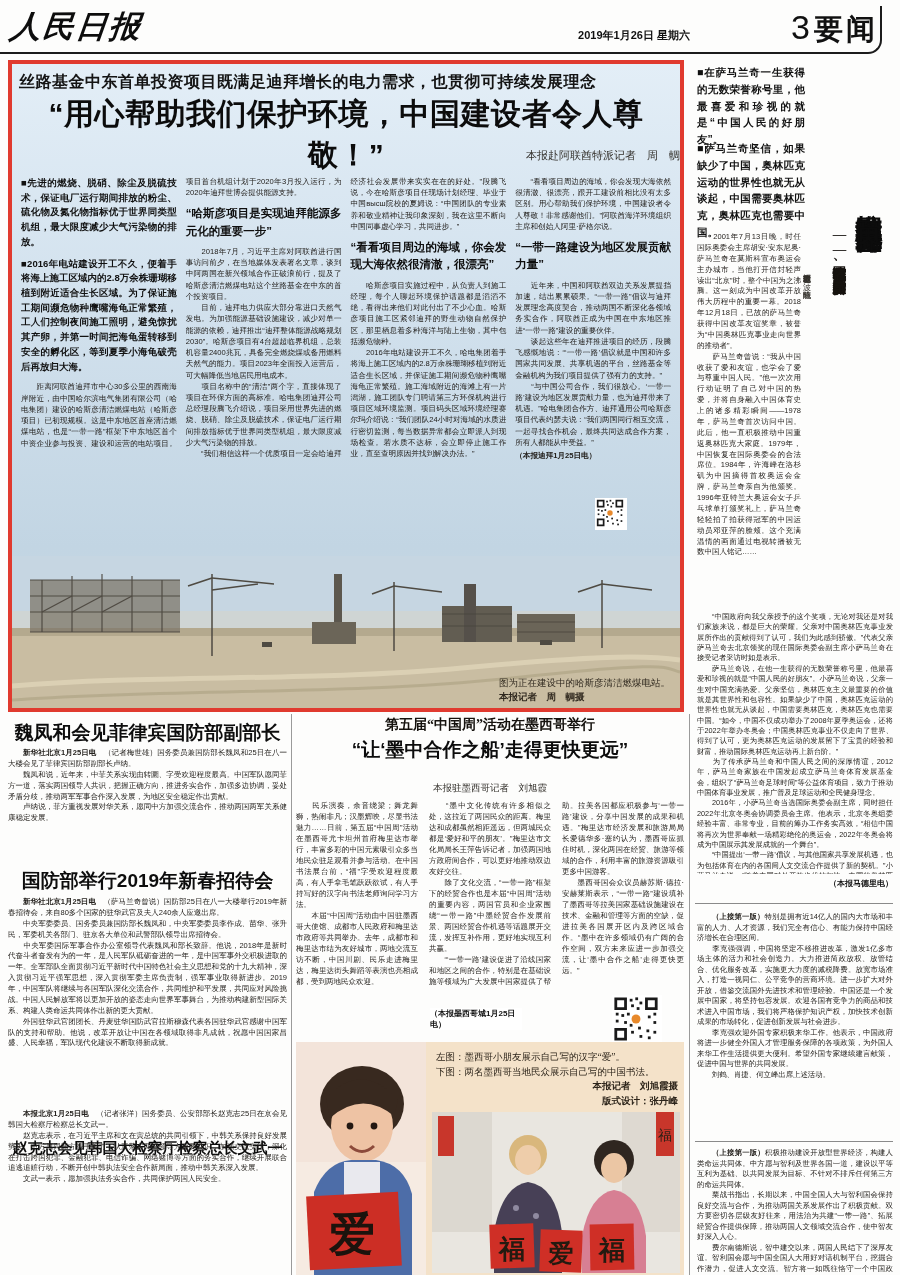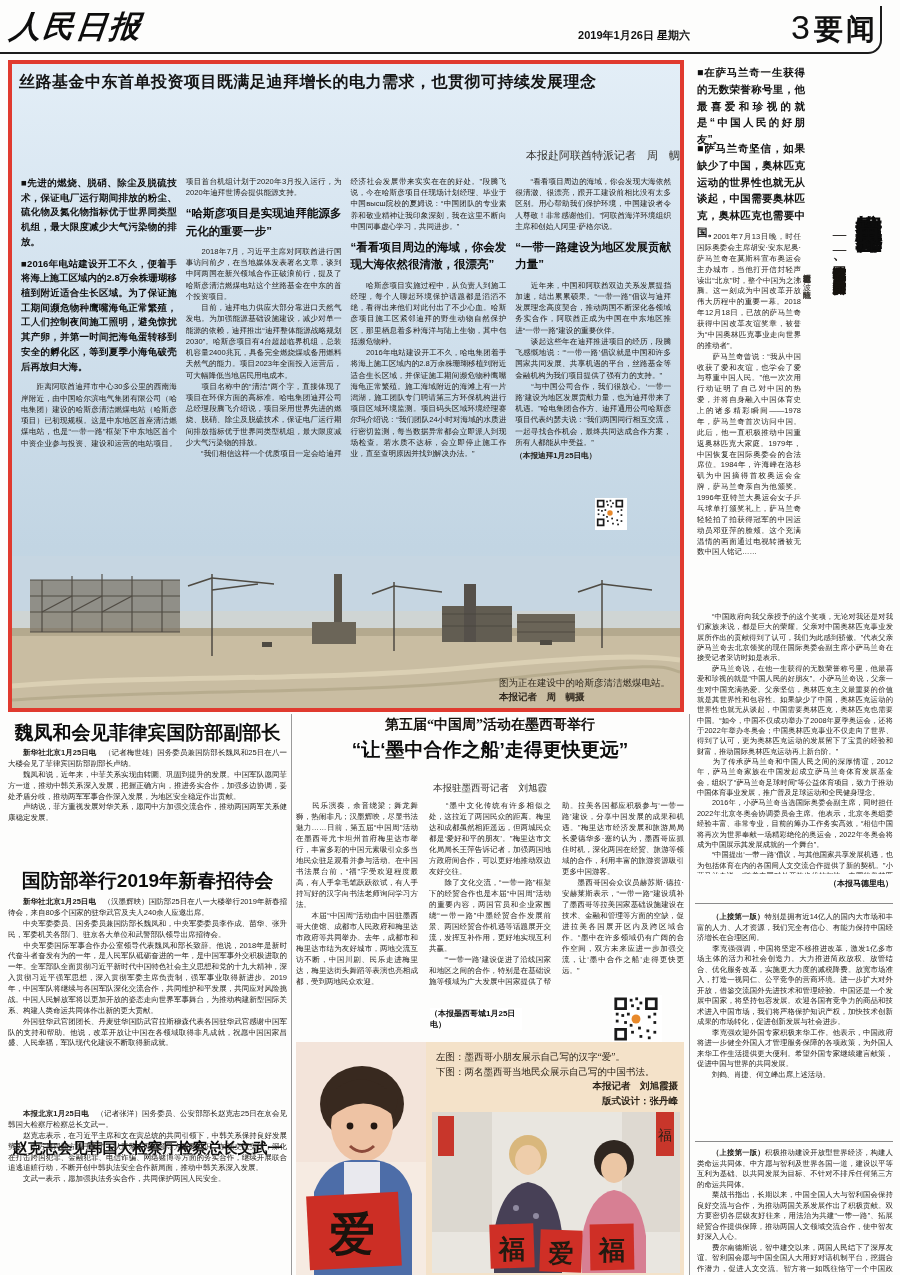--- a/index.html
+++ b/index.html
@@ -92,20 +92,21 @@
 <div class="page">
 
   <div class="hdr-frame"></div>
   <div class="masthead">人民日报</div>
   <div class="hdr-date">2019年1月26日 星期六</div>
   <div class="hdr-page">3</div>
   <div class="hdr-sect">要闻</div>
 
   <div class="lead-box">
     <div class="lead-kicker">丝路基金中东首单投资项目既满足迪拜增长的电力需求，也贯彻可持续发展理念</div>
+    <div class="lead-headline">“用心帮助我们保护环境，中国建设者令人尊敬！”</div>
     <div class="lead-byline">本报赴阿联酋特派记者　周　輖</div>
 
     <div class="lead-cols">
       <p class="hl">■先进的燃烧、脱硝、除尘及脱硫技术，保证电厂运行期间排放的粉尘、硫化物及氮化物指标优于世界同类型机组，最大限度减少大气污染物的排放。</p>
       <p class="hl">■2016年电站建设开工不久，便着手将海上施工区域内的2.8万余株珊瑚移植到附近适合生长区域。为了保证施工期间濒危物种鹰嘴海龟正常繁殖，工人们控制夜间施工照明，避免惊扰其产卵，并第一时间把海龟蛋转移到安全的孵化区，等到夏季小海龟破壳后再放归大海。</p>
       <p class="flow-p">　　距离阿联酋迪拜市中心30多公里的西南海岸附近，由中国哈尔滨电气集团有限公司（哈电集团）建设的哈斯彦清洁燃煤电站（哈斯彦项目）已初现规模。这是中东地区首座清洁燃煤电站，也是“一带一路”框架下中东地区首个中资企业参与投资、建设和运营的电站项目。项目首台机组计划于2020年3月投入运行，为2020年迪拜世博会提供能源支持。</p>
       <div class="sub-h">“哈斯彦项目是实现迪拜能源多元化的重要一步”</div>
       <p class="flow-p">　　2018年7月，习近平主席对阿联酋进行国事访问前夕，在当地媒体发表署名文章，谈到中阿两国在新兴领域合作正破浪前行，提及了哈斯彦清洁燃煤电站这个丝路基金在中东的首个投资项目。
 　　目前，迪拜电力供应大部分靠进口天然气发电。为加强能源基础设施建设，减少对单一能源的依赖，迪拜推出“迪拜整体能源战略规划2030”。哈斯彦项目有4台超超临界机组，总装机容量2400兆瓦，具备完全燃烧煤或备用燃料天然气的能力。项目2023年全面投入运营后，可大幅降低当地居民用电成本。
 　　项目名称中的“清洁”两个字，直接体现了项目在环保方面的高标准。哈电集团迪拜公司总经理段腾飞介绍说，项目采用世界先进的燃烧、脱硝、除尘及脱硫技术，保证电厂运行期间排放指标优于世界同类型机组，最大限度减少大气污染物的排放。
@@ -245,27 +246,27 @@
 　　费尔南德斯说，智中建交以来，两国人民结下了深厚友谊。智利国会愿与中国全国人大用好对话机制平台，挖掘合作潜力，促进人文交流。智方将一如既往恪守一个中国政策。
 　　全国人大常委会副委员长王东明参加会议。</div>
   </div>
 
   <div class="vline" style="left:291px;top:714px;height:561px;"></div>
   <div class="vline" style="left:689px;top:714px;height:561px;"></div>
 
   <div class="la-title" style="top:720px;font-size:19px;">魏凤和会见菲律宾国防部副部长</div>
   <div class="la-body" style="top:748px;height:114px;">
     <p class="art-p"><b>新华社北京1月25日电</b><span>　（记者梅世雄）国务委员兼国防部长魏凤和25日在八一大楼会见了菲律宾国防部副部长卢纳。</span></p>
-    <div class="art-rest">　　魏凤和说，近年来，中菲关系实现由转圜、巩固到提升的发展。中国军队愿同菲方一道，推动中韩关系深入发展，把握正确方向，推进务实合作，加强多边协调，妥处矛盾分歧，推动两军军事合作深入发展，为地区安全稳定作出贡献。
+    <div class="art-rest">　　魏凤和说，近年来，中菲关系实现由转圜、字受欢迎程度最高。中国军队愿同菲方一道，落实两国领导人共识，把握正确方向，推进务实合作，加强多边协调，妥处矛盾分歧，推动两军军事合作深入发展，为地区安全稳定作出贡献。
 　　卢纳说，菲方重视发展对华关系，愿同中方加强交流合作，推动两国两军关系健康稳定发展。</div>
   </div>
 
   <div class="la-title" style="top:868px;font-size:19px;">国防部举行2019年新春招待会</div>
   <div class="la-body" style="top:897px;height:238px;">
-    <p class="art-p"><b>新华社北京1月25日电</b><span>　（汉墨辉映）国防部25日在八一大楼举行2019年新春招待会，来自80多个国家的驻华武官及夫人240余人应邀出席。</span></p>
+    <p class="art-p"><b>新华社北京1月25日电</b><span>　（萨马兰奇曾说）国防部25日在八一大楼举行2019年新春招待会，来自80多个国家的驻华武官及夫人240余人应邀出席。</span></p>
     <div class="art-rest">　　中央军委委员、国务委员兼国防部长魏凤和，中央军委委员李作成、苗华、张升民，军委机关各部门、驻京各大单位和武警部队领导出席招待会。
 　　中央军委国际军事合作办公室领导代表魏凤和部长致辞。他说，2018年是新时代奋斗者奋发有为的一年，是人民军队砥砺奋进的一年，是中国军事外交积极进取的一年。全军部队全面贯彻习近平新时代中国特色社会主义思想和党的十九大精神，深入贯彻习近平强军思想，深入贯彻军委主席负责制，强军事业取得新进步。2019年，中国军队将继续与各国军队深化交流合作，共同维护和平发展，共同应对风险挑战。中国人民解放军将以更加开放的姿态走向世界军事舞台，为推动构建新型国际关系、构建人类命运共同体作出新的更大贡献。
 　　外国驻华武官团团长、丹麦驻华国防武官拉斯穆森代表各国驻华武官感谢中国军队的支持和帮助。他说，改革开放让中国在各领域取得非凡成就，祝愿中国国家昌盛、人民幸福，军队现代化建设不断取得新成就。</div>
   </div>
 
   <div class="la-title" style="top:1139px;font-size:15px;">赵克志会见韩国大检察厅检察总长文武一</div>
   <div class="la-body" style="top:1109px;height:112px;">
     <p class="art-p"><b>本报北京1月25日电</b><span>　（记者张洋）国务委员、公安部部长赵克志25日在京会见韩国大检察厅检察总长文武一。</span></p>
     <div class="art-rest">　　赵克志表示，在习近平主席和文在寅总统的共同引领下，中韩关系保持良好发展势头。中方愿同韩方携手努力，认真落实两国领导人重要共识，加强交流交往，深化在打击跨国犯罪、金融犯罪、电信诈骗、网络赌博等方面的务实合作，继续开展联合追逃追赃行动，不断开创中韩执法安全合作新局面，推动中韩关系深入发展。
 　　文武一表示，愿加强执法务实合作，共同保护两国人民安全。</div>

